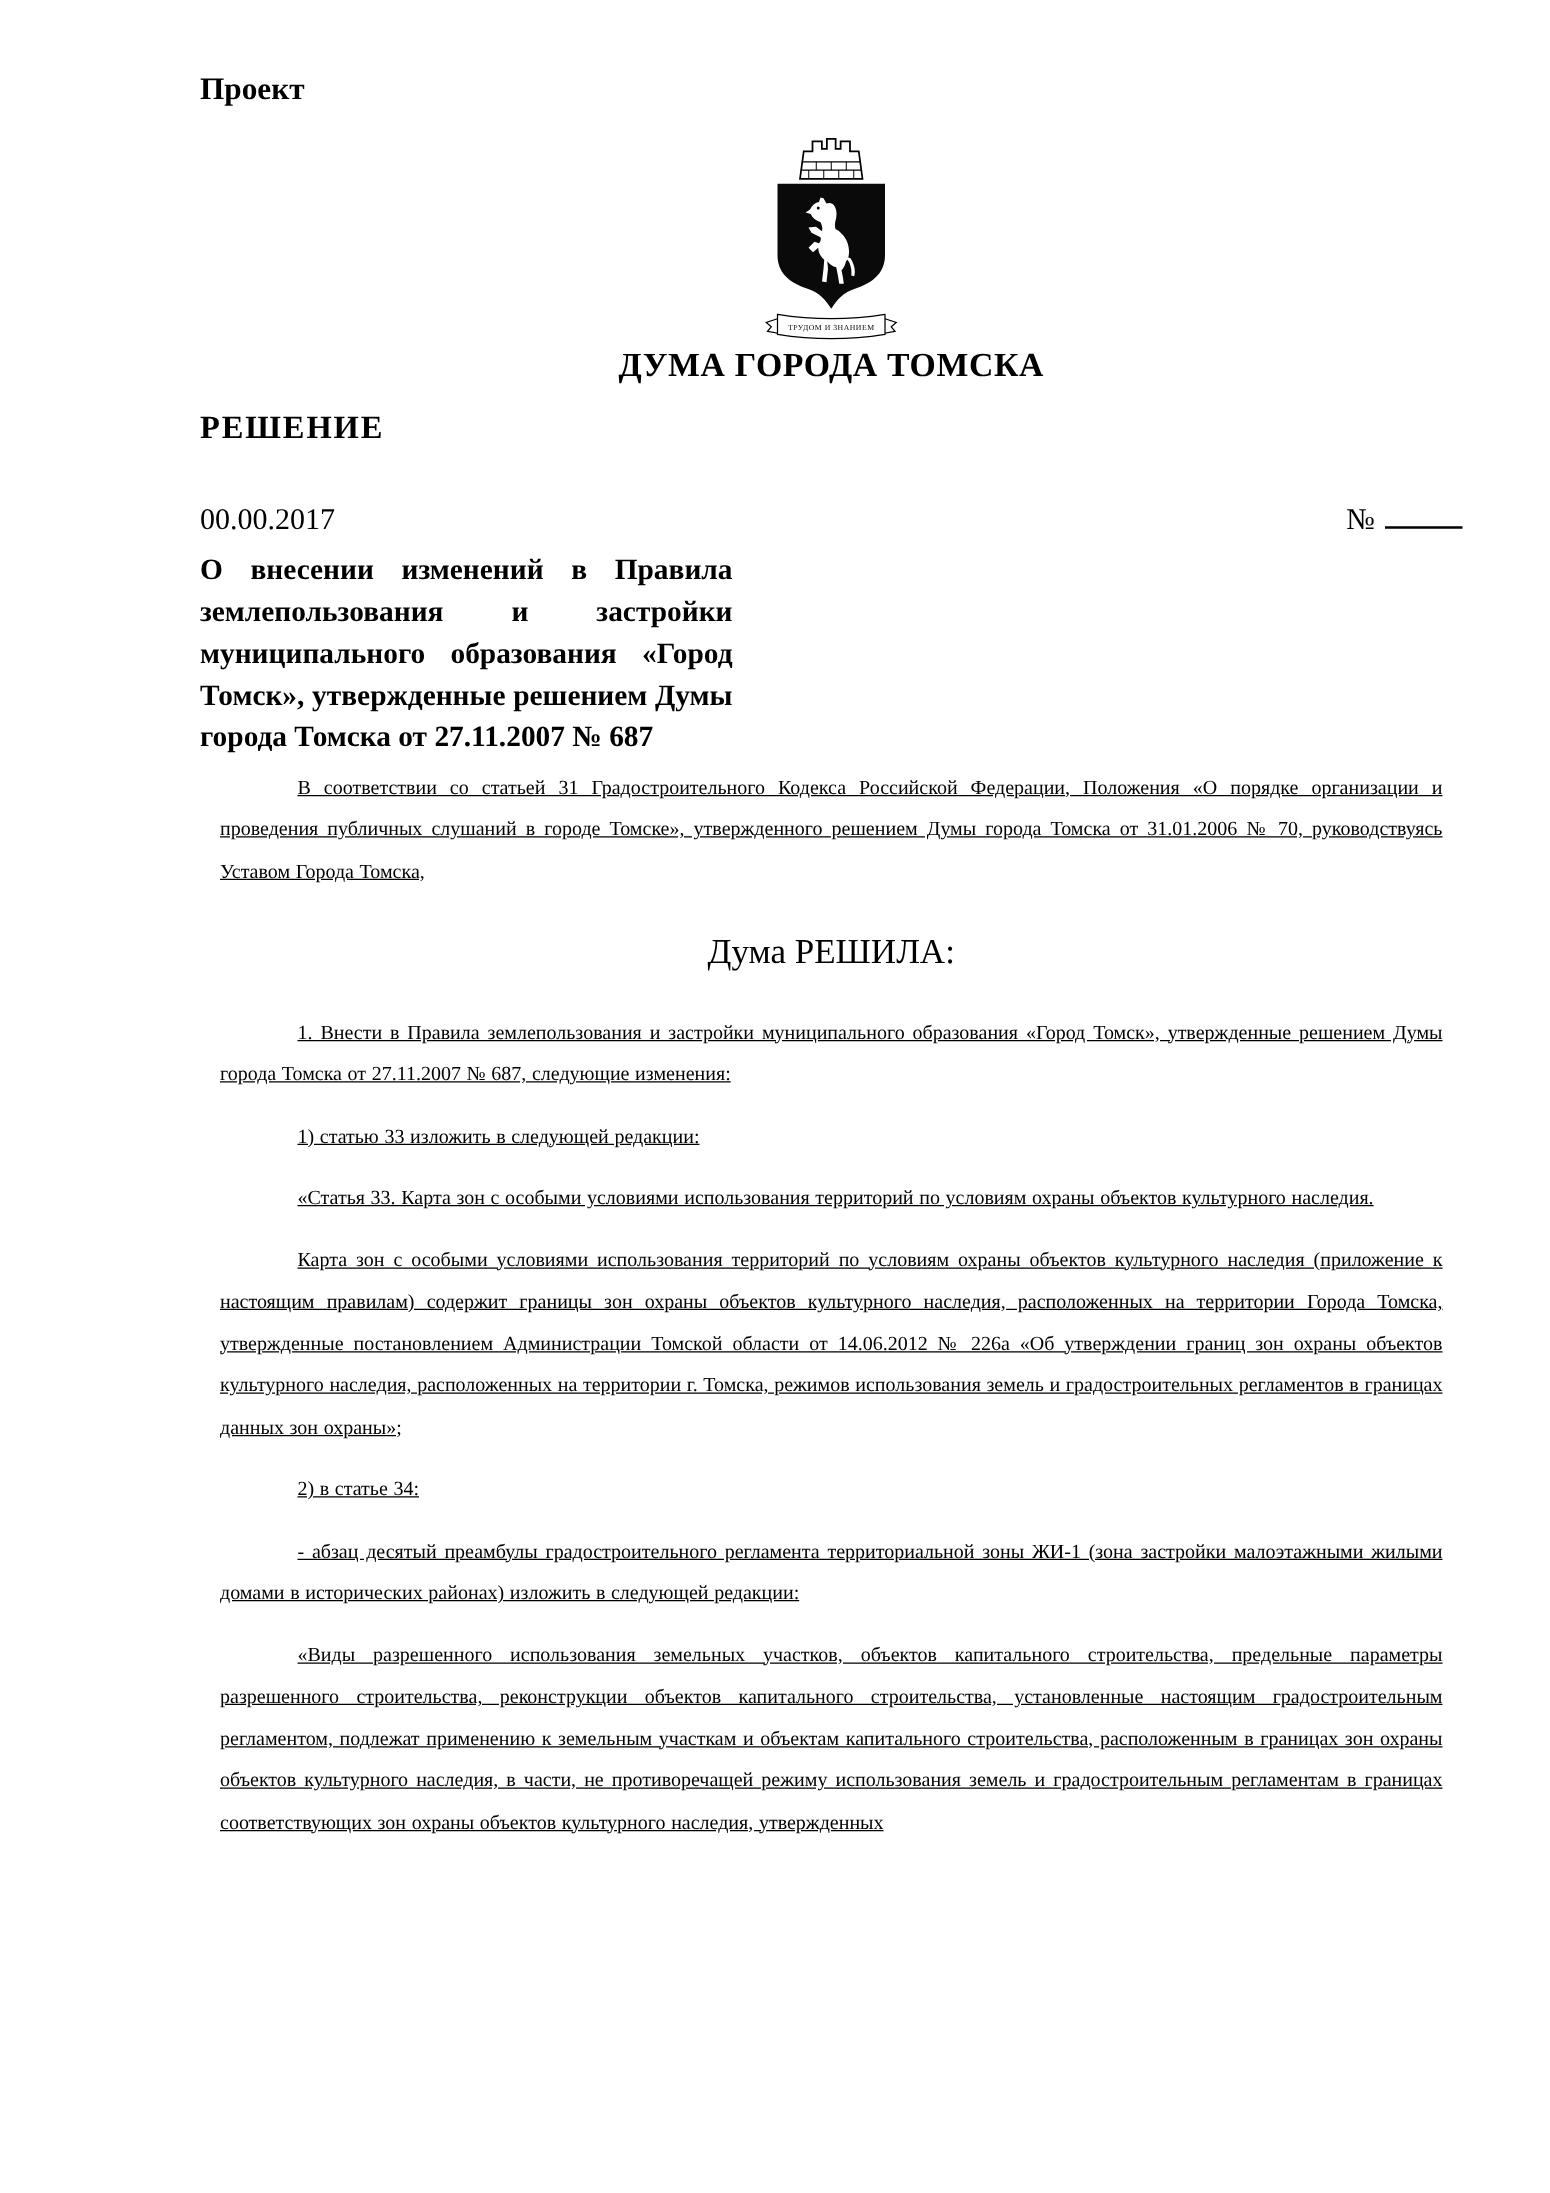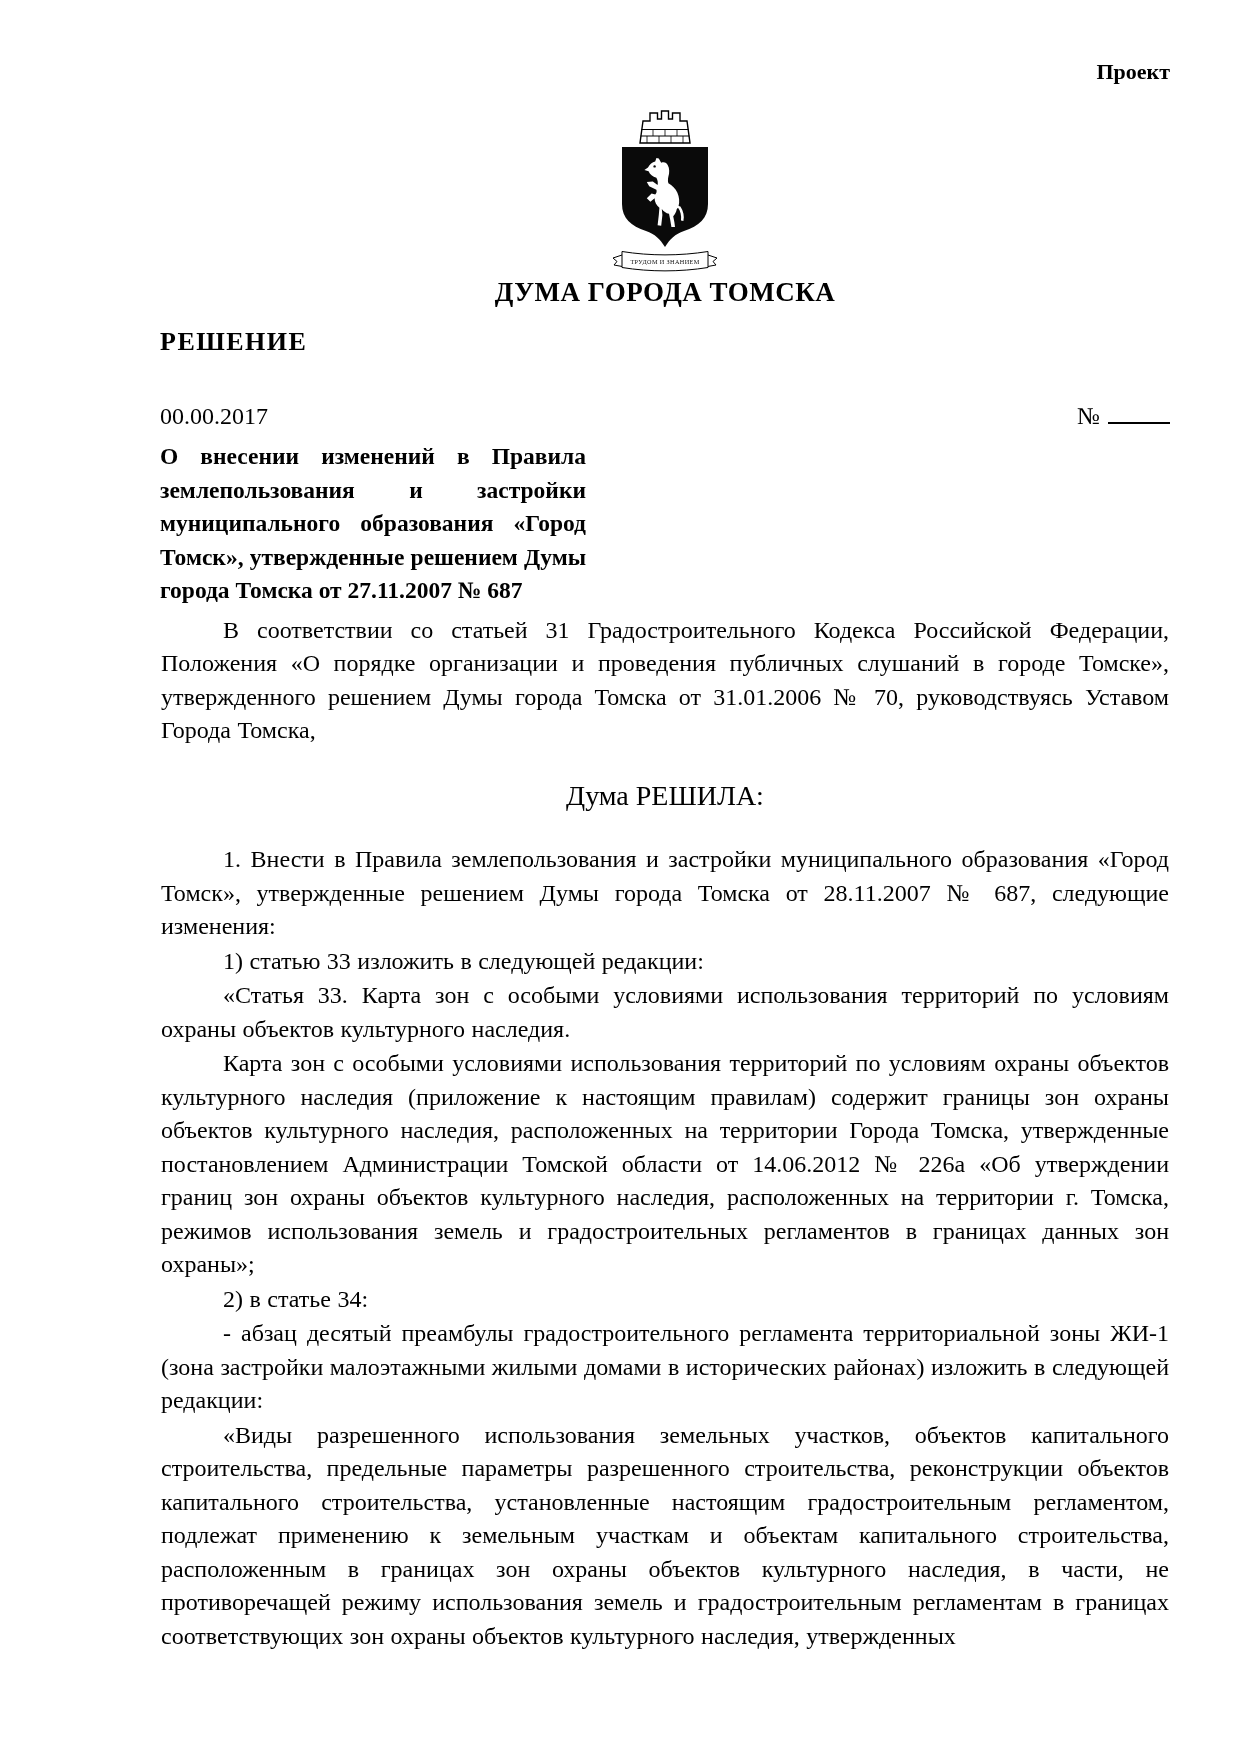--- a/index.html
+++ b/index.html
@@ -9,23 +9,22 @@
     font-family: "Liberation Serif", "DejaVu Serif", serif;
     -webkit-font-smoothing: antialiased;
   }
   .page {
     box-sizing: border-box;
     width: 1240px; height: 1754px;
     padding: 58px 70px 0 160px;
     overflow: hidden;
   }
   .draft-label {
-    text-align: right;
     font-weight: bold;
-    font-size: 22px; line-height: 28px;
+    font-size: 25px; line-height: 28px;
   }
   .emblem-wrap {
     margin-top: 22px;
     display: flex; justify-content: center;
   }
   .org-name {
     margin-top: 2px;
     text-align: center;
     font-weight: bold;
     font-size: 27px; line-height: 32px;
@@ -52,25 +51,26 @@
     margin-left: 8px;
   }
   .title-block {
     margin-top: 10px;
     width: 426px;
     font-weight: bold;
     font-size: 23.5px; line-height: 33.5px;
     text-align: justify;
   }
   .para, .preamble {
-    margin: 1px;
-    font-size: 24px; line-height: 33.5px;
+    margin: 16px;
+    font-size: 16px; line-height: 33.5px;
     text-align: justify;
     text-indent: 62px;
     word-spacing: 0.5px;
+    text-decoration: underline;
   }
   .preamble { margin-top: 6px; }
   .resolution-heading {
     margin: 31px 0;
     text-align: center;
     font-size: 28px; line-height: 33.5px;
   }
   .emblem-svg { display: block; }
 </style>
 </head>
@@ -116,21 +116,21 @@
     <span class="number-cell"><span>№</span><span class="number-blank"></span></span>
   </div>
 
   <div class="title-block">О внесении изменений в Правила землепользования и застройки муниципального образования «Город Томск», утвержденные решением Думы города Томска от 27.11.2007 № 687</div>
 
   <p class="preamble">В соответствии со статьей 31 Градостроительного Кодекса Российской Федерации, Положения «О порядке организации и проведения публичных слушаний в городе Томске», утвержденного решением Думы города Томска от 31.01.2006 № 70, руководствуясь Уставом Города Томска,</p>
 
   <div class="resolution-heading">Дума РЕШИЛА:</div>
 
   <div>
-      <p class="para">1. Внести в Правила землепользования и застройки муниципального образования «Город Томск», утвержденные решением Думы города Томска от 28.11.2007 № 687, следующие изменения:</p>
+      <p class="para">1. Внести в Правила землепользования и застройки муниципального образования «Город Томск», утвержденные решением Думы города Томска от 27.11.2007 № 687, следующие изменения:</p>
       <p class="para">1) статью 33 изложить в следующей редакции:</p>
       <p class="para">«Статья 33. Карта зон с особыми условиями использования территорий по условиям охраны объектов культурного наследия.</p>
       <p class="para">Карта зон с особыми условиями использования территорий по условиям охраны объектов культурного наследия (приложение к настоящим правилам) содержит границы зон охраны объектов культурного наследия, расположенных на территории Города Томска, утвержденные постановлением Администрации Томской области от 14.06.2012 № 226а «Об утверждении границ зон охраны объектов культурного наследия, расположенных на территории г. Томска, режимов использования земель и градостроительных регламентов в границах данных зон охраны»;</p>
       <p class="para">2) в статье 34:</p>
       <p class="para">- абзац десятый преамбулы градостроительного регламента территориальной зоны ЖИ-1 (зона застройки малоэтажными жилыми домами в исторических районах) изложить в следующей редакции:</p>
       <p class="para">«Виды разрешенного использования земельных участков, объектов капитального строительства, предельные параметры разрешенного строительства, реконструкции объектов капитального строительства, установленные настоящим градостроительным регламентом, подлежат применению к земельным участкам и объектам капитального строительства, расположенным в границах зон охраны объектов культурного наследия, в части, не противоречащей режиму использования земель и градостроительным регламентам в границах соответствующих зон охраны объектов культурного наследия, утвержденных</p>
     </div>
 
 </div>
 

